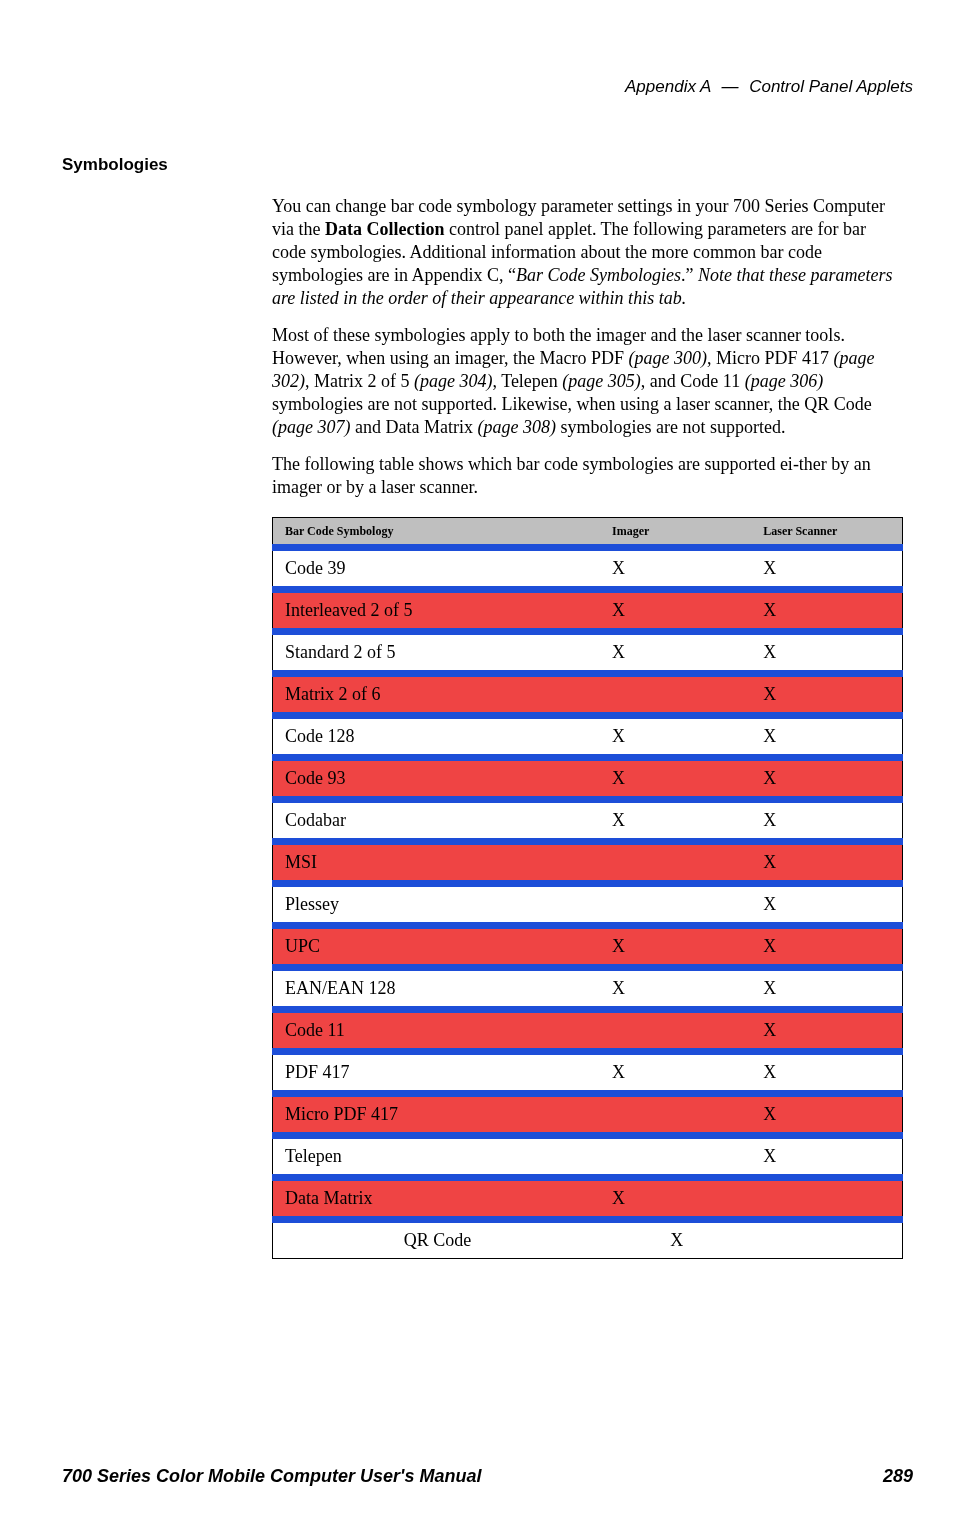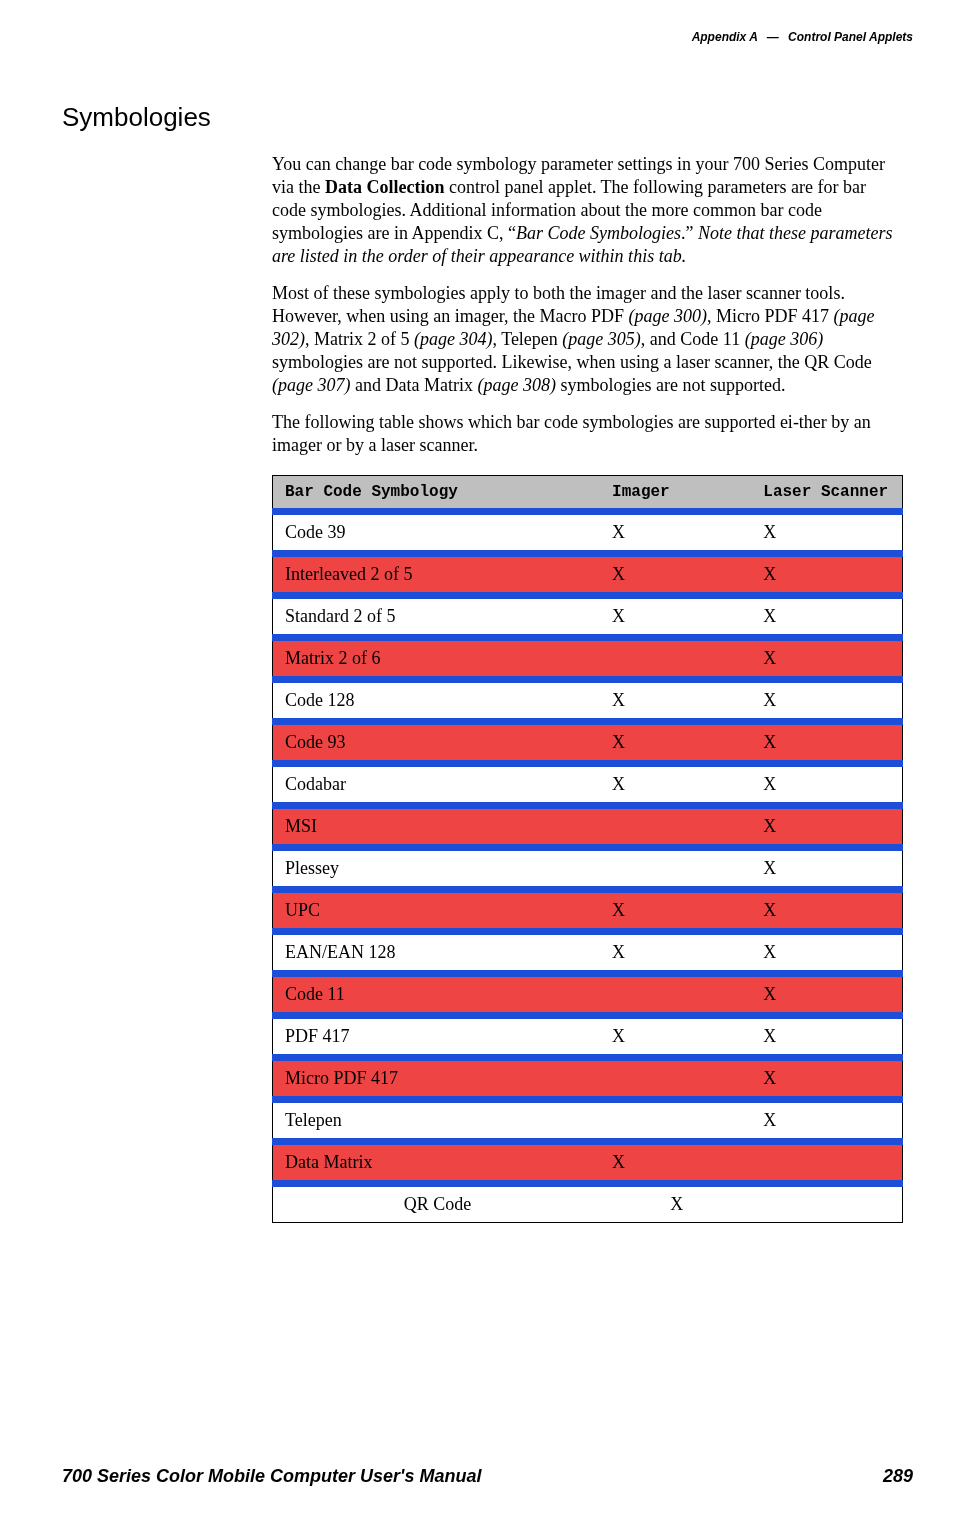--- a/index.html
+++ b/index.html
@@ -15,30 +15,31 @@
       position: relative;
     }
     .page {
       padding: 30px 62px 0 62px;
       position: relative;
       height: 100%;
     }
     .header {
       text-align: right;
       font-family: Arial, Helvetica, sans-serif;
-      font-weight: bold;
+      font-weight: normal;
       font-style: italic;
-      font-size: 12px;
+      font-size: 17px;
       margin-bottom: 58px;
+      margin-top: 47px;
     }
     .header .dash { margin: 0 6px; }
     h2.section-title {
       font-family: Arial, Helvetica, sans-serif;
-      font-weight: normal;
-      font-size: 26px;
+      font-weight: bold;
+      font-size: 17px;
       margin: 0 0 20px 0;
     }
     .body-text {
       margin-left: 210px;
       margin-right: 10px;
     }
     .body-text p {
       font-size: 18px;
       line-height: 1.28;
       margin: 0 0 14px 0;
@@ -52,23 +53,23 @@
       margin-top: 18px;
       font-size: 18px;
     }
     table.sym-table th, table.sym-table td {
       padding: 4px 10px 4px 12px;
       text-align: left;
       line-height: 1.5;
     }
     table.sym-table thead th {
       background: #bfbfbf;
-      font-family: Liberation Mono, monospace;
+      font-family: Liberation Serif, serif;
       font-weight: bold;
-      font-size: 16px;
+      font-size: 12px;
       border-top: 1.4px solid #000;
       border-bottom: 1px solid #b91c1c;
     }
     table.sym-table th:first-child, table.sym-table td:first-child {
       border-left: 1.4px solid #000;
       width: 52%;
     }
     table.sym-table th:nth-child(2), table.sym-table td:nth-child(2) {
       width: 24%;
       text-align: left;

